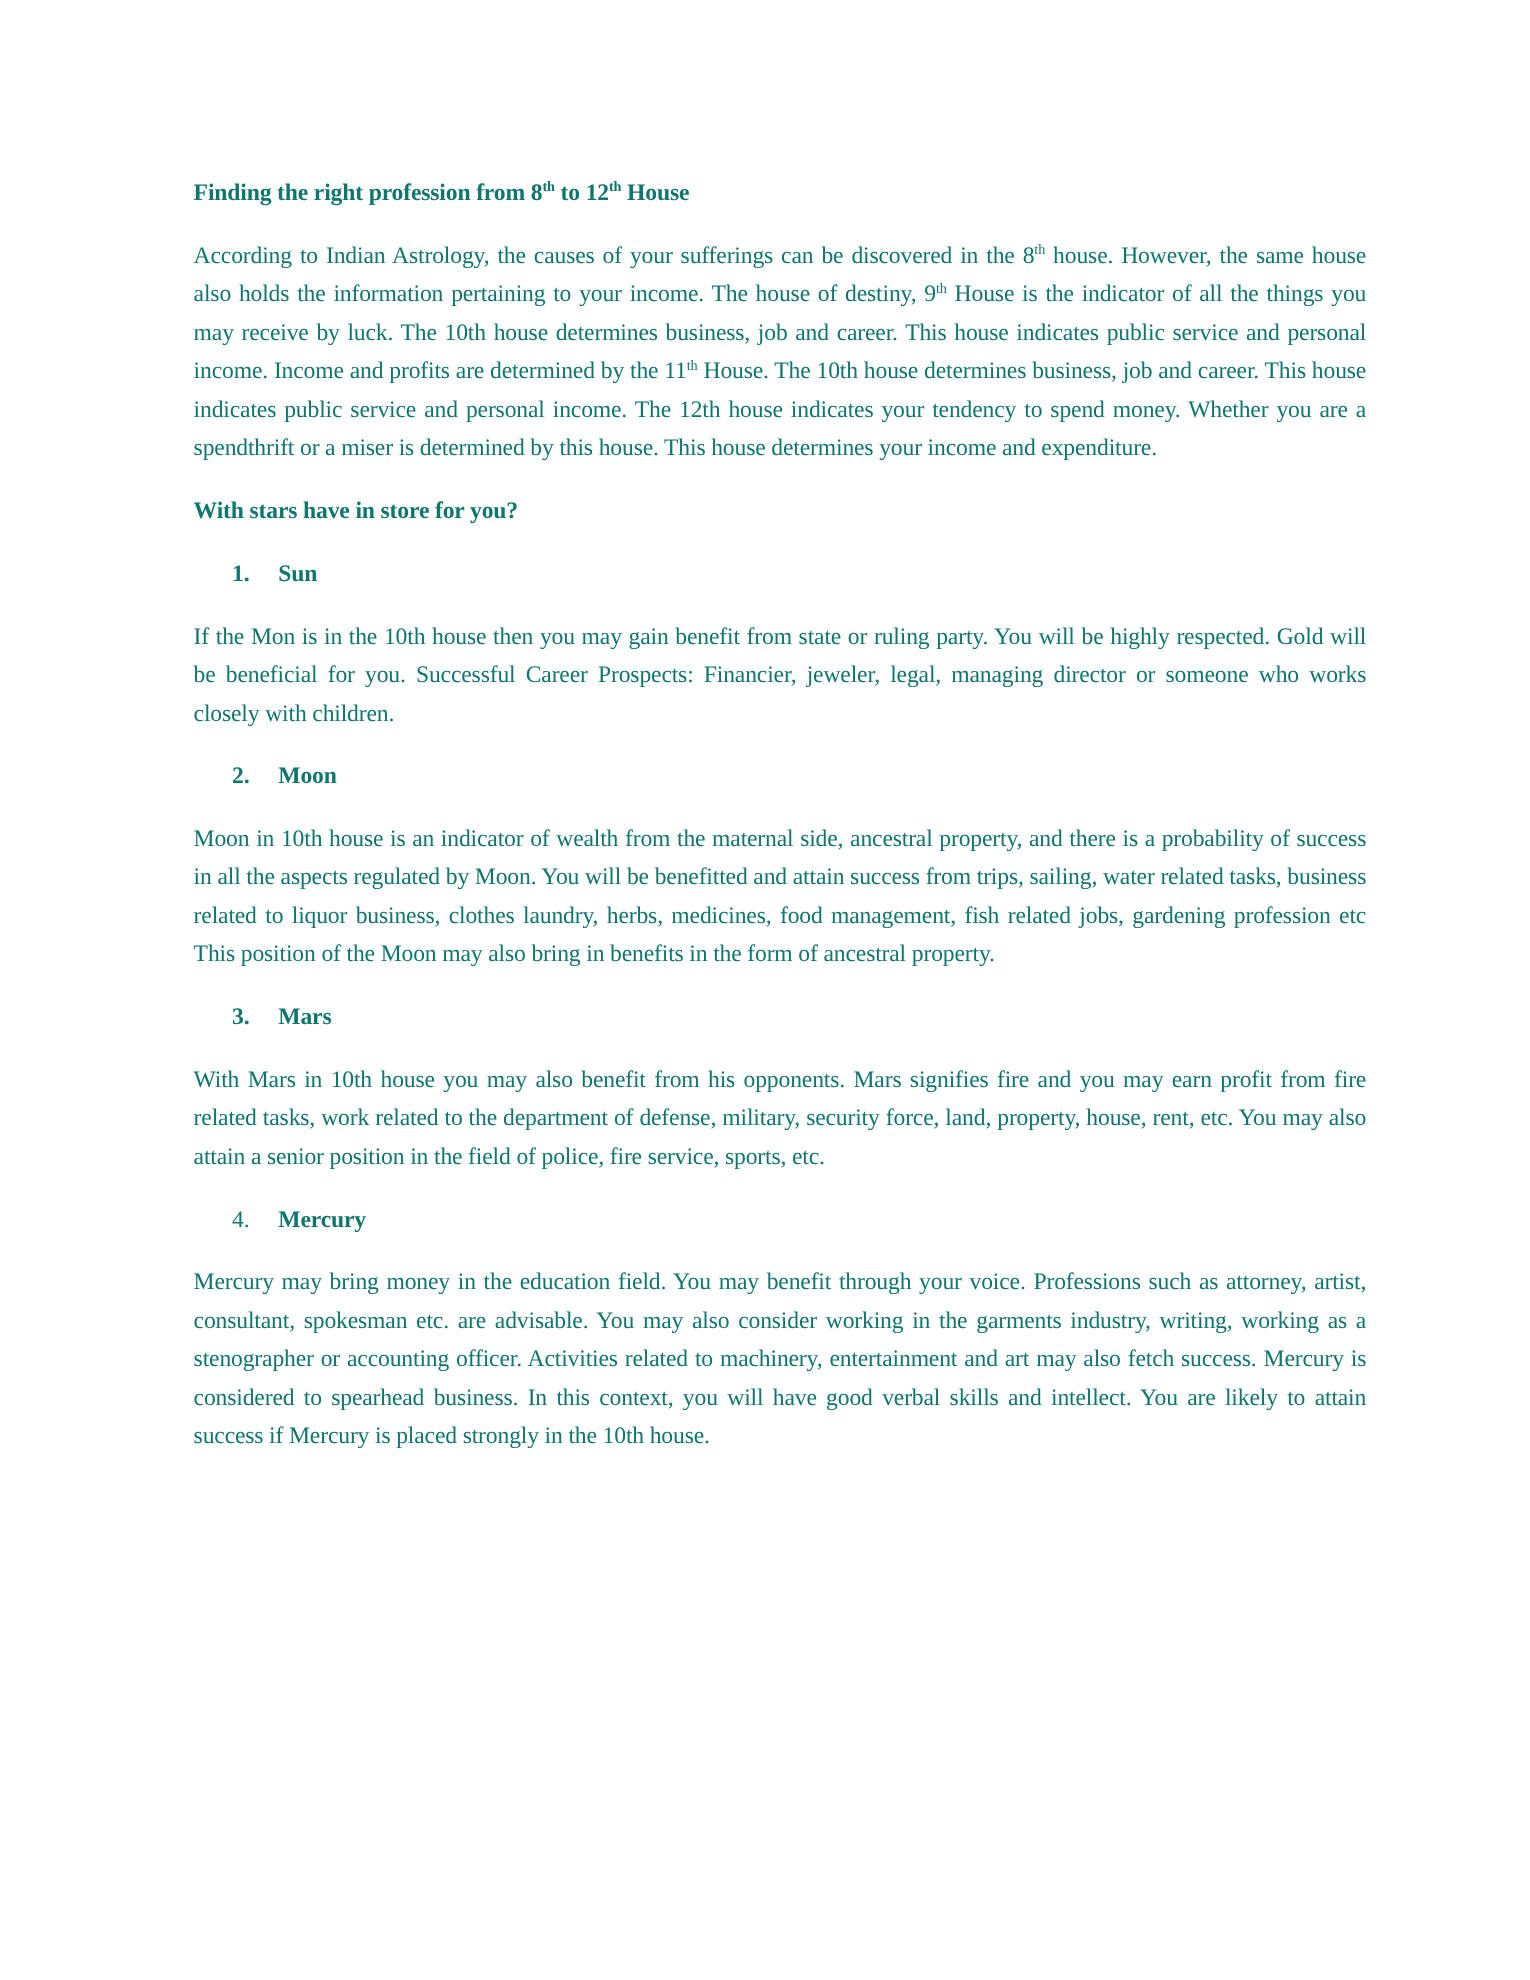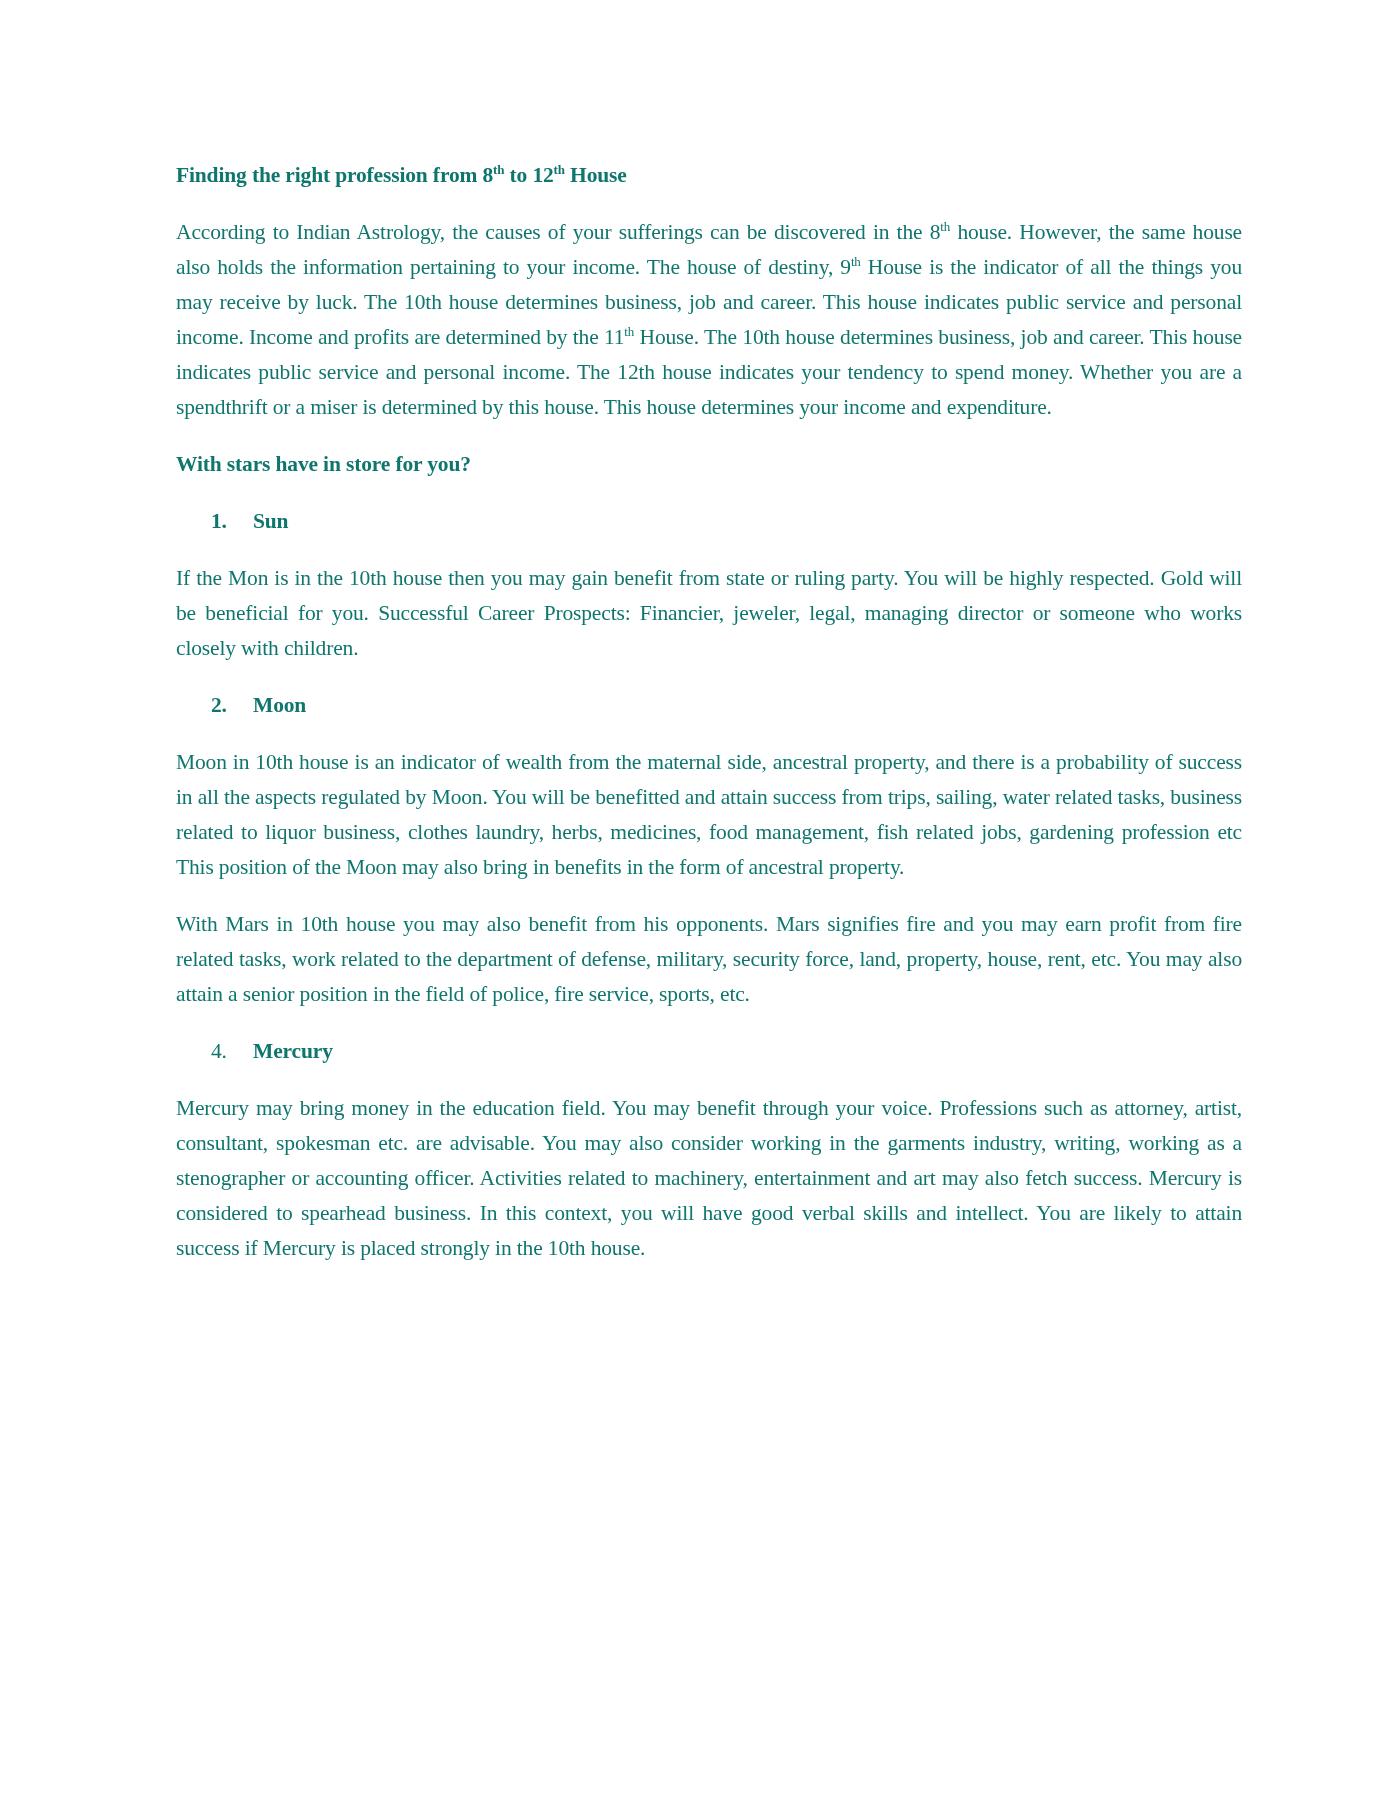--- a/index.html
+++ b/index.html
@@ -35,18 +35,19 @@
 
   <p class="heading">With stars have in store for you?</p>
 
 
   <p class="list-item"><span class="list-num bold">1.</span><span class="list-label">Sun</span></p>
   <p class="para">If the Mon is in the 10th house then you may gain benefit from state or ruling party. You will be highly respected. Gold will be beneficial for you. Successful Career Prospects: Financier, jeweler, legal, managing director or someone who works closely with children.</p>
 
   <p class="list-item"><span class="list-num bold">2.</span><span class="list-label">Moon</span></p>
   <p class="para">Moon in 10th house is an indicator of wealth from the maternal side, ancestral property, and there is a probability of success in all the aspects regulated by Moon. You will be benefitted and attain success from trips, sailing, water related tasks, business related to liquor business, clothes laundry, herbs, medicines, food management, fish related jobs, gardening profession etc This position of the Moon may also bring in benefits in the form of ancestral property.</p>
 
+  <p class="list-item"><span class="list-num bold">3.</span><span class="list-label">Mars</span></p>
   <p class="para">With Mars in 10th house you may also benefit from his opponents. Mars signifies fire and you may earn profit from fire related tasks, work related to the department of defense, military, security force, land, property, house, rent, etc. You may also attain a senior position in the field of police, fire service, sports, etc.</p>
 
   <p class="list-item"><span class="list-num">4.</span><span class="list-label">Mercury</span></p>
   <p class="para">Mercury may bring money in the education field. You may benefit through your voice. Professions such as attorney, artist, consultant, spokesman etc. are advisable. You may also consider working in the garments industry, writing, working as a stenographer or accounting officer. Activities related to machinery, entertainment and art may also fetch success. Mercury is considered to spearhead business. In this context, you will have good verbal skills and intellect. You are likely to attain success if Mercury is placed strongly in the 10th house.</p>
 
 </div>
 
 </body></html>

